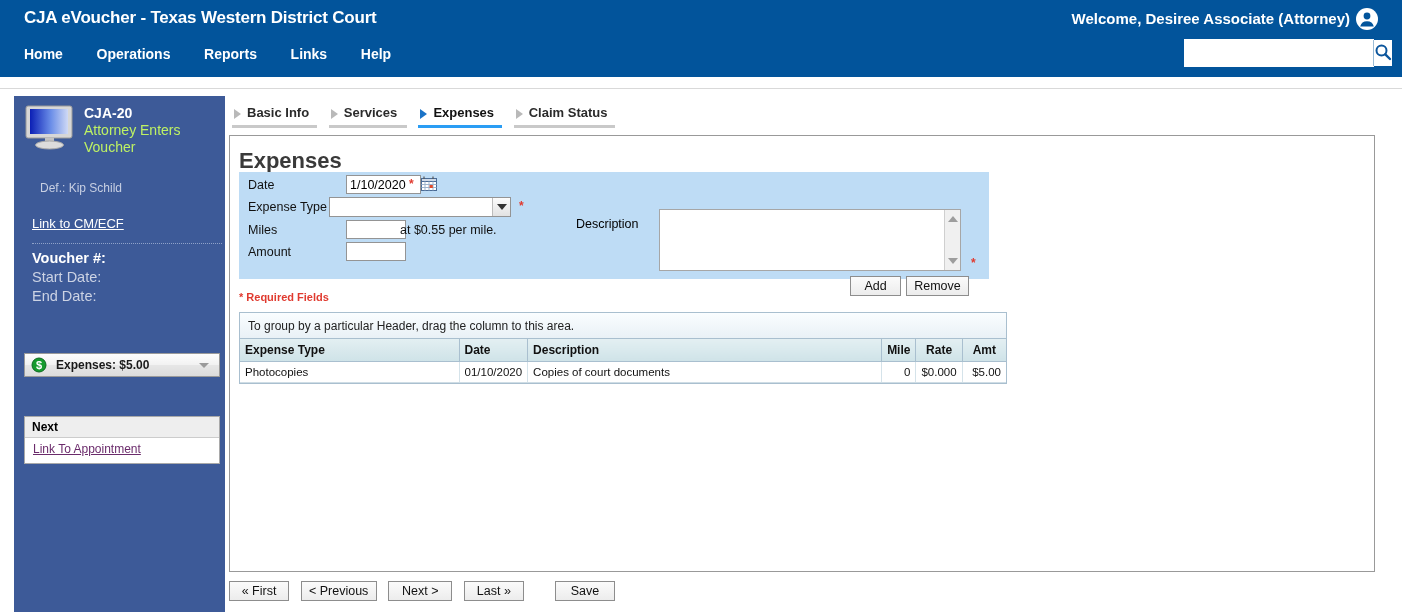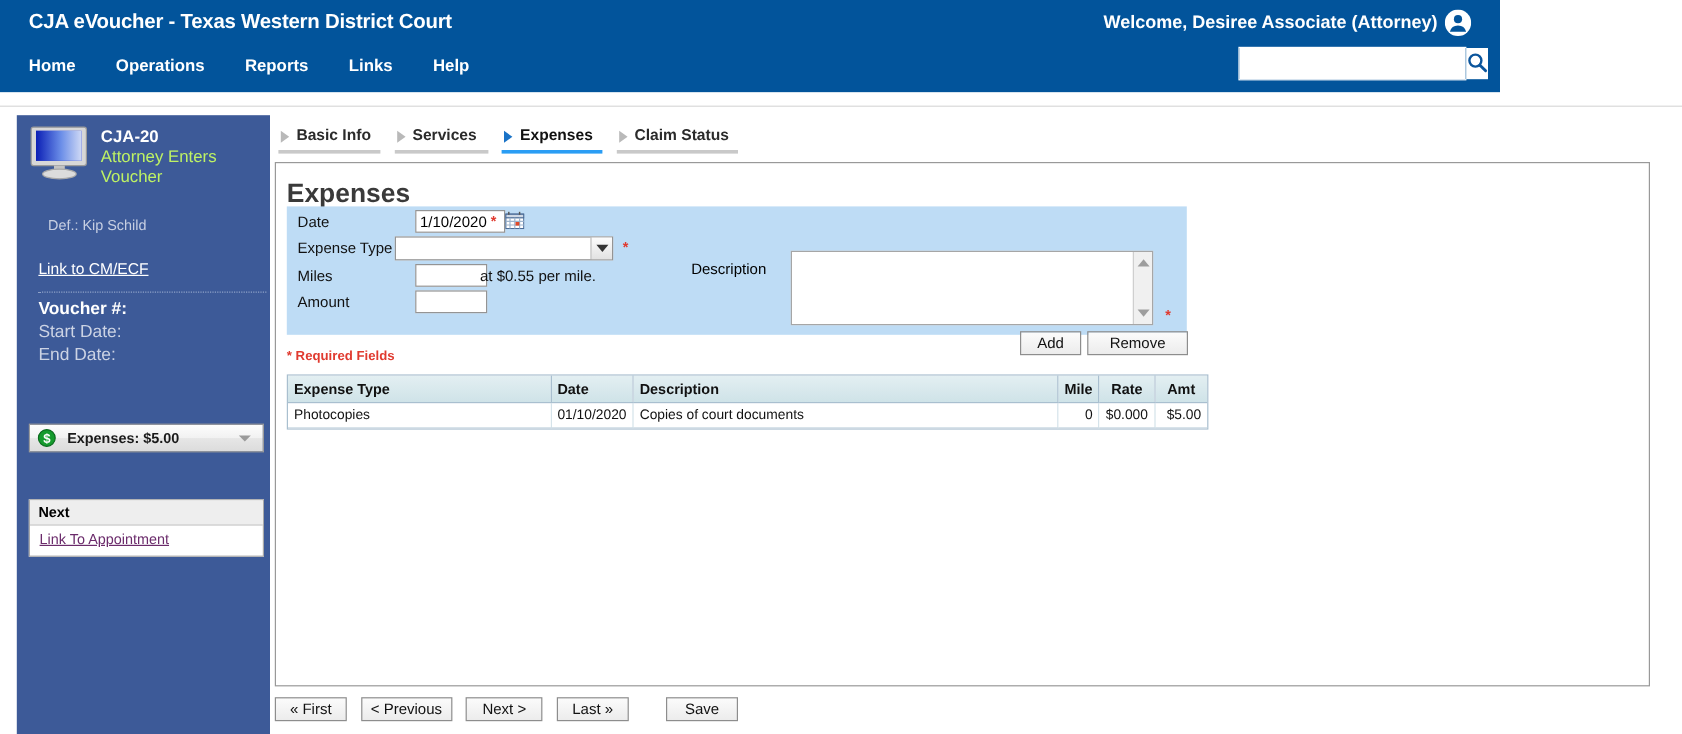--- a/index.html
+++ b/index.html
@@ -9,21 +9,21 @@
     overflow: hidden;
     background: #ffffff;
     font-family: "Liberation Sans", sans-serif;
     font-size: 13px;
     color: #000;
   }
 
   
   .topbar {
     position: absolute; left: 0; top: 0;
-    width: 1250px; height: 77px;
+    width: 1402px; height: 77px;
     background: #02549b;
   }
   .app-title {
     position: absolute; left: 24px; top: 8px;
     font-size: 17px; font-weight: bold; color: #ffffff;
     letter-spacing: -0.2px;
     white-space: nowrap;
   }
   .welcome {
     position: absolute; right: 52px; top: 10px;
@@ -279,21 +279,21 @@
   .btn {
     background: linear-gradient(to bottom,#fbfbfb,#ececec);
     border: 1px solid #8d8d8d;
     font-family: "Liberation Sans", sans-serif;
     font-size: 12.5px;
     color: #111;
     cursor: pointer;
     padding: 0;
   }
   .btn-add { position: absolute; left: 611px; top: 104px; width: 51px; height: 20px; }
-  .btn-remove { position: absolute; left: 667px; top: 104px; width: 84px; height: 20px; }
+  .btn-remove { position: absolute; left: 667px; top: 104px; width: 63px; height: 20px; }
 
   .reqnote {
     position: absolute; left: 9px; top: 155px;
     font-size: 11px; color: #e03a2f; font-weight: bold;
   }
 
   
   .gridwrap {
     position: absolute; left: 9px; top: 176px;
     width: 768px;
@@ -503,20 +503,21 @@
     </div>
     <div class="descreq">*</div>
 
     <button class="btn btn-add">Add</button>
     <button class="btn btn-remove">Remove</button>
   </div>
 
   <div class="reqnote">* Required Fields</div>
 
   <div class="gridwrap">
+    <div class="grid-groupbar">To group by a particular Header, drag the column to this area.</div>
     <table class="grid">
       <thead>
         <tr>
           <th style="width:224px;">Expense Type</th>
           <th style="width:60px;">Date</th>
           <th style="width:362px;">Description</th>
           <th class="num" style="width:30px;">Mile</th>
           <th class="num" style="width:44px;">Rate</th>
           <th class="num" style="width:44px;">Amt</th>
         </tr>

